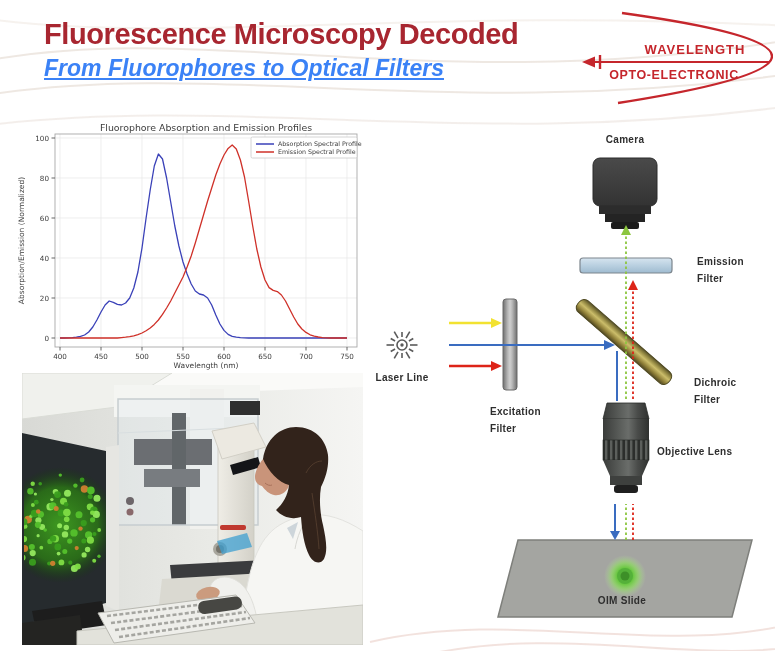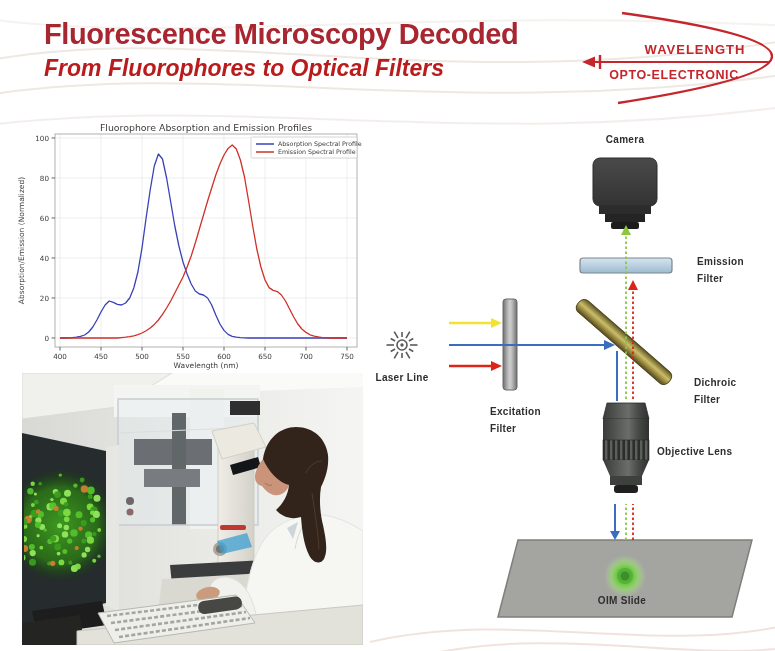--- a/index.html
+++ b/index.html
@@ -4,21 +4,21 @@
 <style>
   html,body{margin:0;padding:0;background:#fff;}
   .page{position:relative;width:775px;height:651px;background:#ffffff;overflow:hidden;
         font-family:"Liberation Sans",sans-serif;}
   .abs{position:absolute;}
   #bg-waves{left:0;top:0;z-index:0;}
   .content{z-index:1;}
   #page-title{left:44px;top:18px;font-size:29px;font-weight:800;color:#a82630;
       letter-spacing:-0.4px;white-space:nowrap;}
   #page-subtitle{left:44px;top:55px;font-size:23px;font-style:italic;font-weight:600;
-      color:#b91c1c;white-space:nowrap;}
+      color:#3b82f6;white-space:nowrap;text-decoration:underline;}
   .dlab{fill:#2e2e2e;font-family:"Liberation Sans",sans-serif;font-weight:700;
       font-size:10px;letter-spacing:.3px;}
   .ctext{font-family:"DejaVu Sans",sans-serif;fill:#3c3c3c;}
   svg text{user-select:none;}
 </style>
 </head>
 <body>
 
 <div class="page">
 

